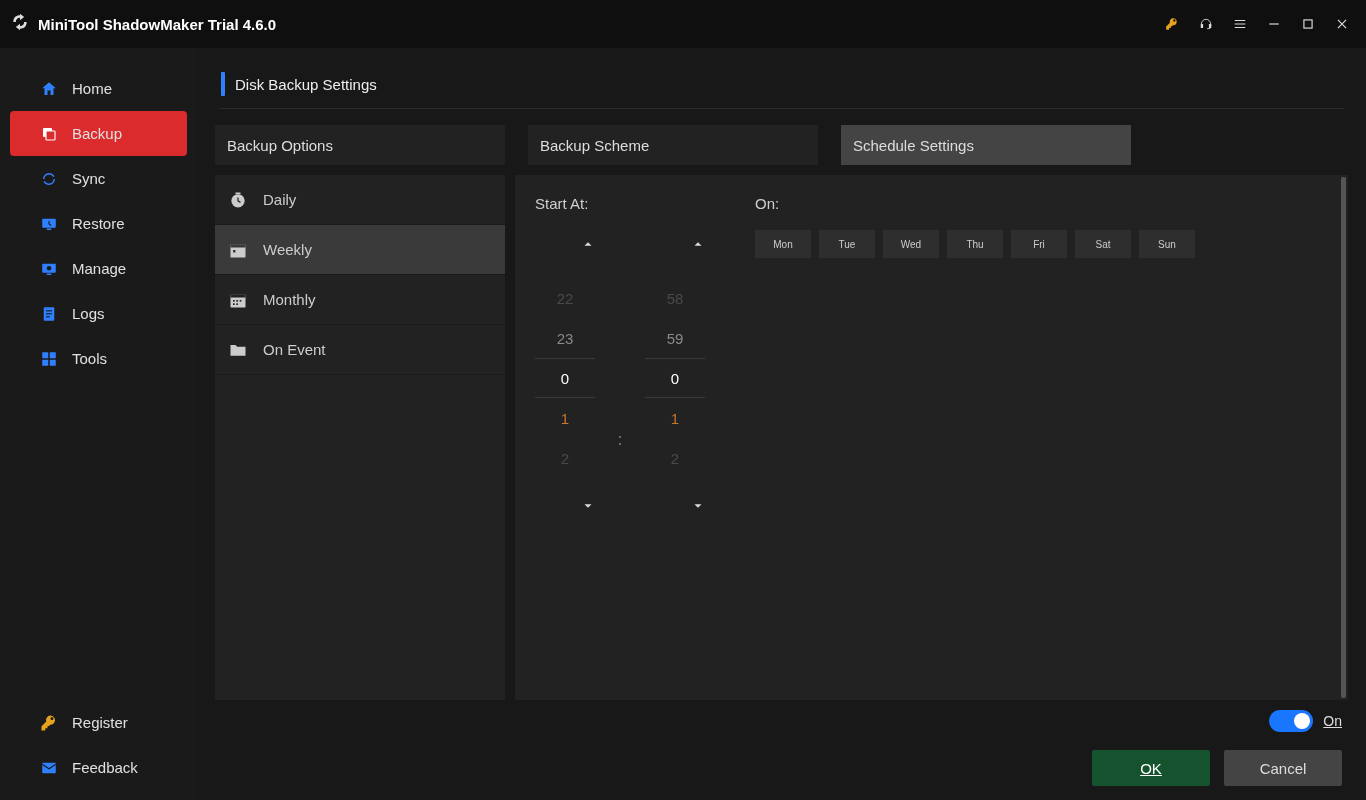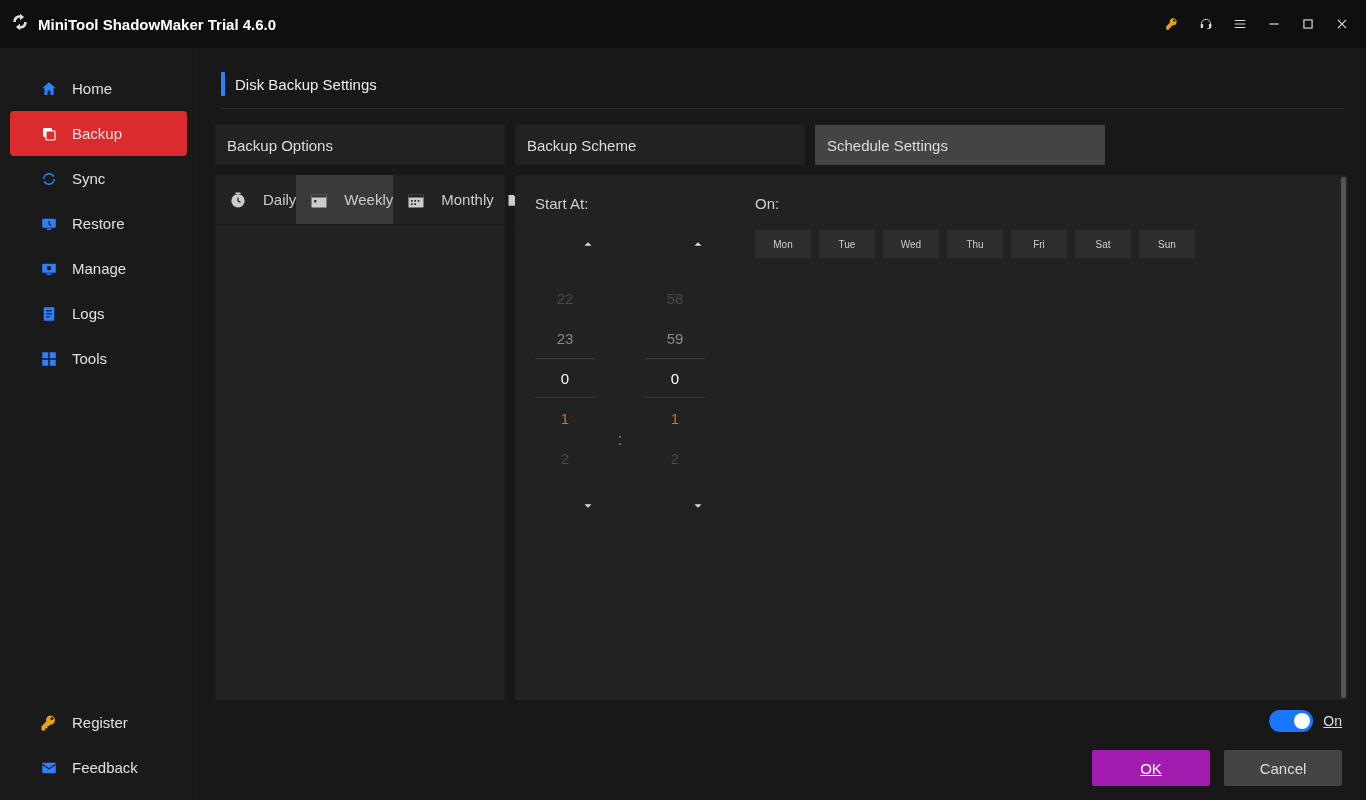--- a/index.html
+++ b/index.html
@@ -65,21 +65,21 @@
     padding: 24px 18px 0 18px;
     display: flex;
     flex-direction: column;
     position: relative;
   }
   .page-title-row { display: flex; align-items: center; gap: 10px; margin-bottom: 12px; margin-left: 6px; }
   .page-title-bar { width: 4px; height: 24px; background: #2f80ff; border-radius: 1px; }
   .page-title { font-size: 15px; color: #eee; }
   .title-divider { height: 1px; background: #2a2a2a; margin: 0 4px 16px 4px; }
 
-  .tabs { display: flex; gap: 10px; margin-bottom: 10px; }
+  .tabs { display: flex; gap: 23px; margin-bottom: 10px; }
   .tab {
     flex: 0 0 auto;
     width: 290px;
     height: 40px;
     background: #222;
     display: flex;
     align-items: center;
     padding-left: 12px;
     font-size: 15px;
     color: #ddd;
@@ -91,21 +91,21 @@
     display: flex;
     gap: 10px;
     flex: 1;
     min-height: 0;
     margin-bottom: 10px;
   }
   .panel-left {
     width: 290px;
     background: #222;
     display: flex;
-    flex-direction: row;
+    flex-direction: column;
   }
   .sched-item {
     height: 50px;
     display: flex;
     align-items: center;
     gap: 14px;
     padding-left: 12px;
     font-size: 15px;
     color: #ccc;
     border-bottom: 1px solid #1a1a1a;
@@ -154,21 +154,21 @@
   .toggle-wrap { display:flex; align-items:center; gap:10px; margin-bottom: 10px; align-self: flex-end; padding-right: 6px; text-decoration: underline;}
   .toggle {
     width: 44px; height: 22px; background:#1976ff; border-radius: 11px; position:relative;
   }
   .toggle .knob { position:absolute; right:3px; top:3px; width:16px; height:16px; background:#fff; border-radius:50%; }
   .toggle-label { font-size:14px; color:#ddd; }
   .btn {
     width: 118px; height:36px; display:flex; align-items:center; justify-content:center;
     font-size:15px; border-radius:2px;
   }
-  .btn.ok { background:#a21caf; color:#fff;text-decoration:underline; }
+  .btn.ok { background:#14532d; color:#fff;text-decoration:underline; }
   .btn.cancel { background:#444; color:#ddd; }
   .footer-row { display:flex; flex-direction:column; align-items:flex-end; }
 </style>
 </head>
 <body>
 
 <div class="titlebar">
   <span class="logo">
     <svg viewBox="0 0 24 24">
         <path d="M12 2l5 4-5 4V7c-3 0-5 2-5 5H4c0-5 3-8 8-8V2zm0 20l-5-4 5-4v3c3 0 5-2 5-5h3c0 5-3 8-8 8v2z"></path>

